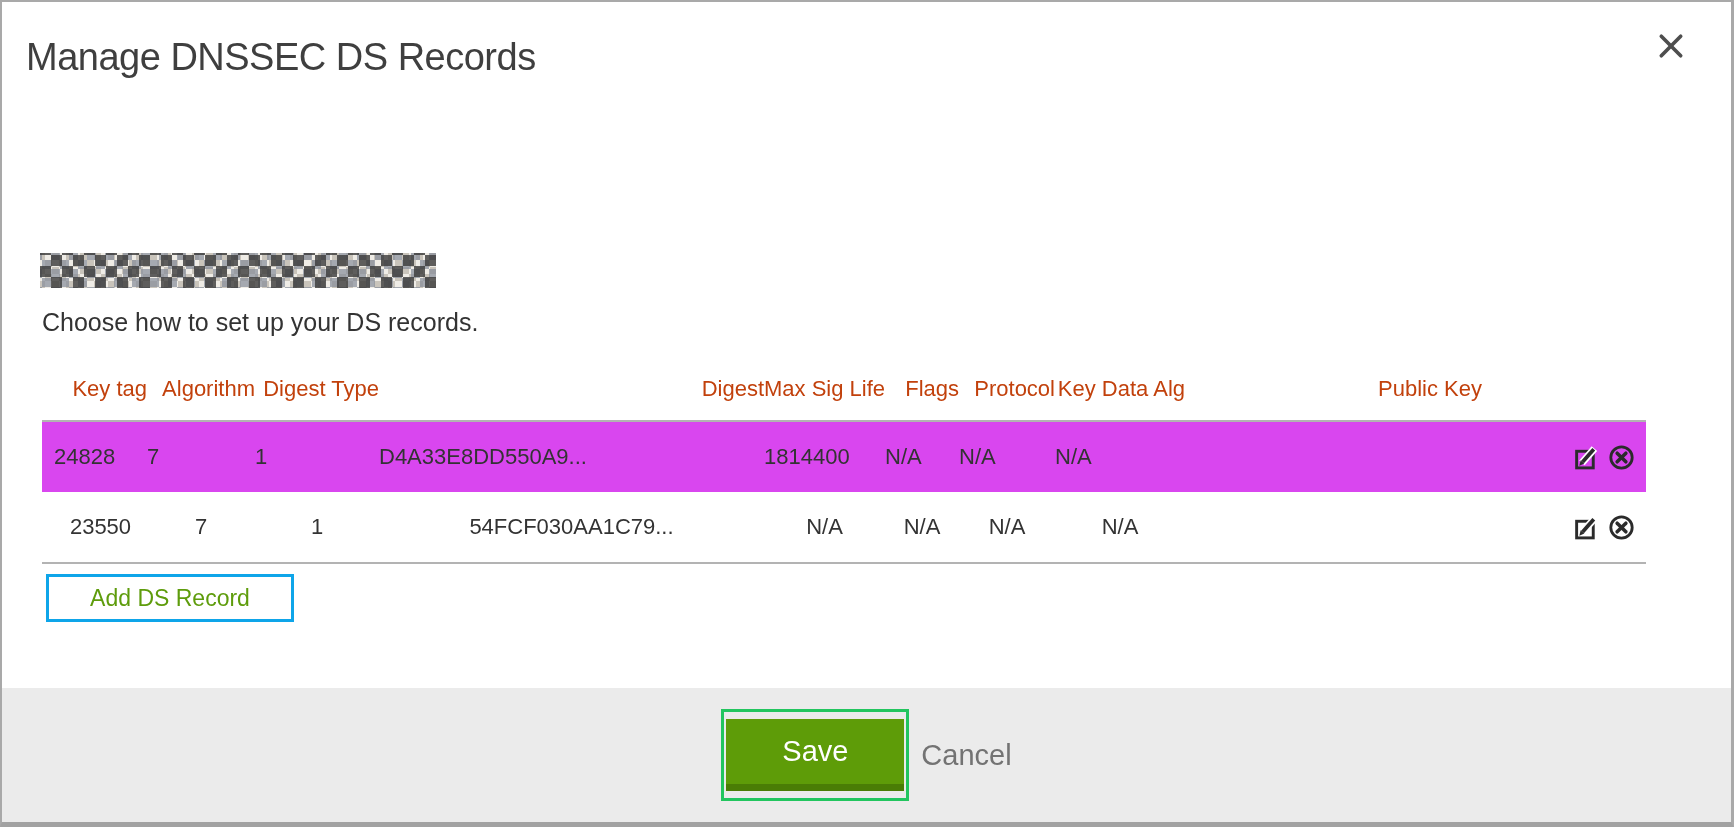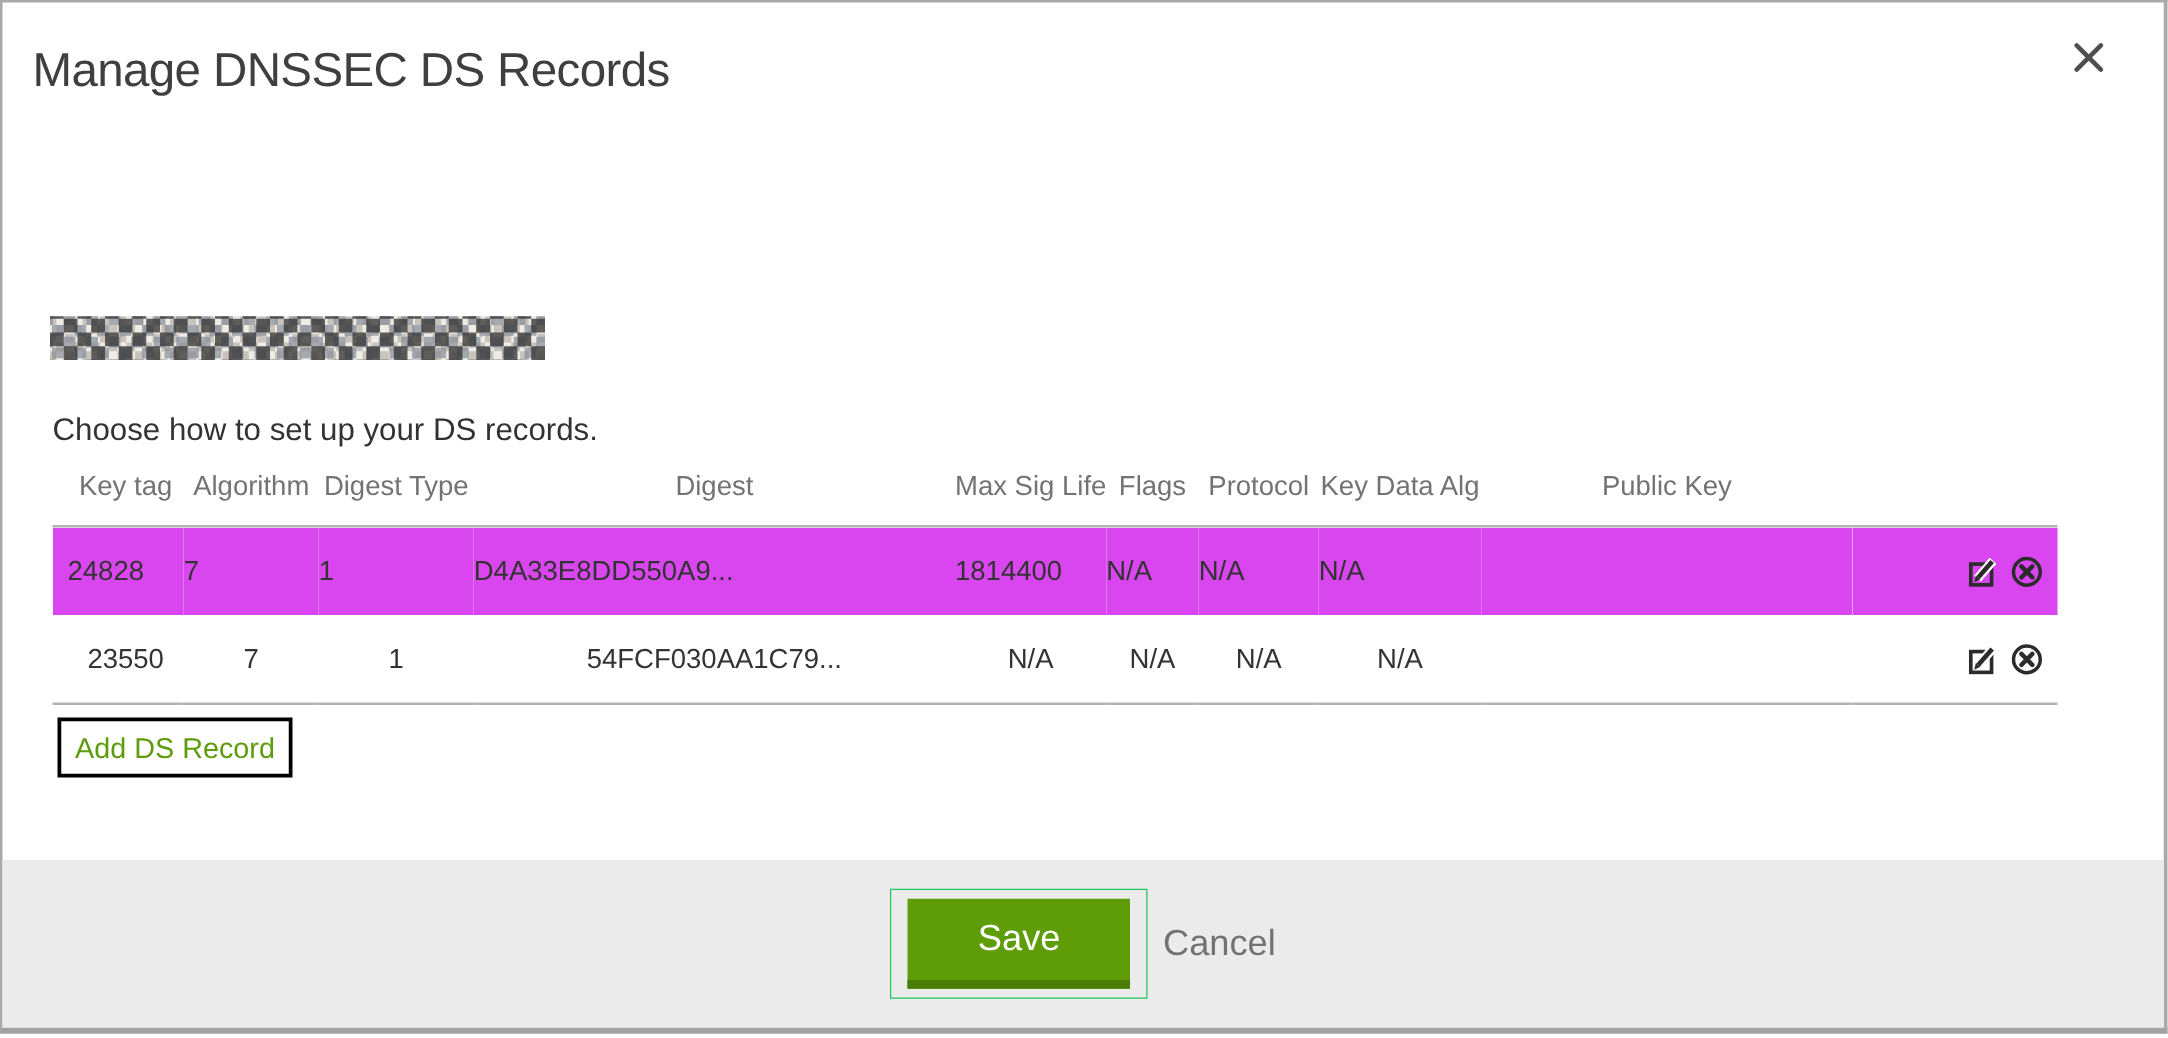--- a/index.html
+++ b/index.html
@@ -29,58 +29,58 @@
   }
   .redacted-domain {
     position: absolute; left: 38px; top: 251px;
     width: 396px; height: 35px;
     background:
       repeating-conic-gradient(#3a3a3acc 0% 25%, transparent 0% 50%) 0 2px/22px 22px,
       repeating-conic-gradient(#868d99b3 0% 25%, transparent 0% 50%) 11px 7px/18px 18px,
       repeating-conic-gradient(#c9c4bb 0% 25%, #efece6 0% 50%) 5px 0/14px 14px;
   }
   .instruction {
-    position: absolute; left: 40px; top: 328px;
+    position: absolute; left: 40px; top: 306px;
     font-size: 25px; color: #333;
   }
   .ds-table-wrap { position: absolute; left: 40px; top: 368px; }
   table.ds-table {
     border-collapse: collapse; table-layout: fixed;
     width: 1604px; font-size: 22px; color: #333;
   }
   .ds-table th {
-    text-align: center; font-weight: 400; color: #737373;
+    text-align: right; font-weight: 400; color: #c2410c;
     padding: 6px 0 18px 0; white-space: nowrap;
   }
   .ds-table td { padding: 0; white-space: nowrap; overflow: hidden; }
   .ds-table th:first-child, .ds-table td:first-child { padding-left: 12px; }
   .ds-table tbody tr { height: 71px; }
   .ds-table tbody tr.striped { background: #d946ef; }
   .ds-table tbody tr:first-child { border-top: 2px solid #b3b3b3; }
   .ds-table tbody tr:last-child { border-bottom: 2px solid #b3b3b3; text-align: center; }
   .actions-cell { text-align: right; padding-right: 10px !important; }
   .icon-btn {
     background: none; border: none; padding: 0; margin: 0 1px;
     cursor: pointer; vertical-align: middle; line-height: 0;
   }
   .add-ds-btn {
     position: absolute; left: 44px; top: 572px;
-    width: 188px; height: 48px;
-    background: #fff; border: 3px solid #000000;
+    width: 248px; height: 48px;
+    background: #fff; border: 3px solid #0ea5e9;
     color: #5e9c0c; font-size: 23px;
     font-family: "Liberation Sans", sans-serif; cursor: pointer;
   }
   .footer {
     position: absolute; left: 0; right: 0; bottom: 0;
     height: 134px; background: #ebebeb;
     display: flex; align-items: center; justify-content: center;
   }
   .annotation-box {
-    border: 1px solid #22c55e;
-    padding: 7px 13px; background: transparent;
+    border: 3px solid #22c55e;
+    padding: 7px 2px; background: transparent;
   }
   .save-btn {
     width: 178px; height: 72px;
     background: #5e9c08; border: none;
     border-bottom: 7px solid #4a7d05;
     color: #fff; font-size: 29px;
     font-family: "Liberation Sans", sans-serif; cursor: pointer;
   }
   .cancel-link {
     margin-left: 12px; font-size: 29px;

